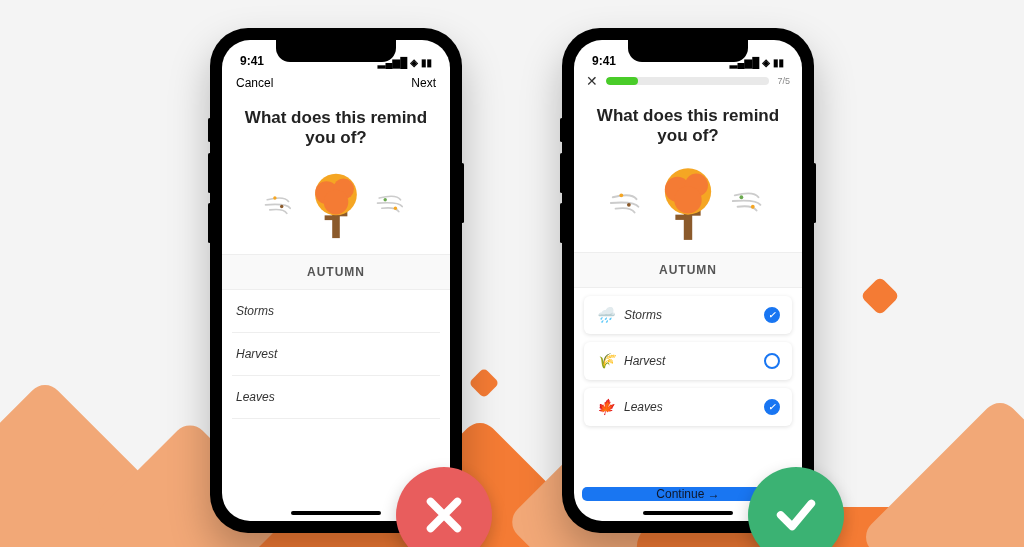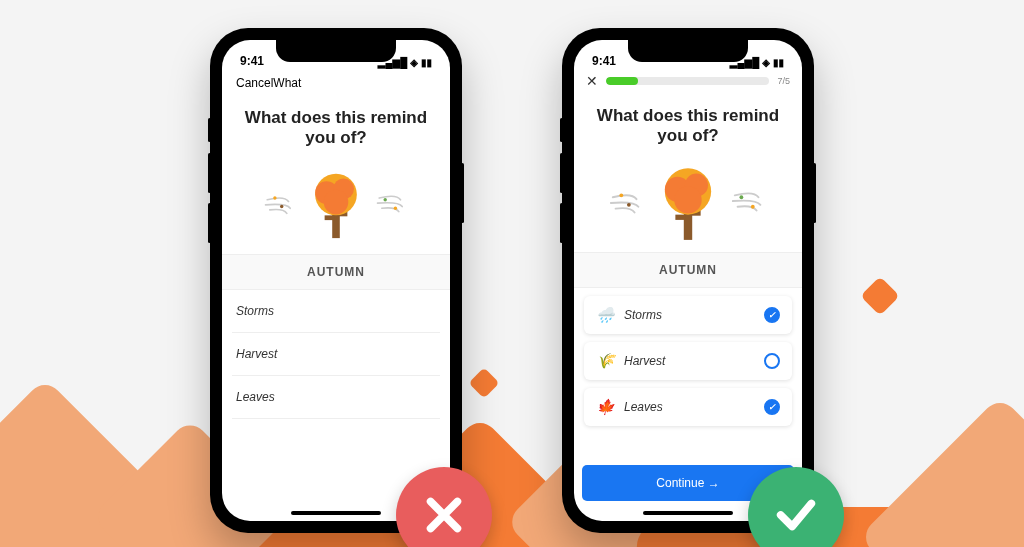--- a/index.html
+++ b/index.html
@@ -83,20 +83,21 @@
     justify-content: space-between;
     padding: 0 18px 2px;
     font-size: 12px;
     font-weight: 600;
   }
   .status-icons { display:flex; gap:3px; align-items:center; }
   .status-icons span { font-size:10px; }
 
   .navrow {
     display: flex;
+    justify-content: space-between;
     padding: 6px 14px 4px;
     font-size: 12px;
   }
   .progress-row {
     display: flex;
     align-items: center;
     gap: 8px;
     padding: 4px 12px;
   }
   .progress-row .x { font-size: 14px; color:#333; line-height:1; }
@@ -166,23 +167,22 @@
     border: 2px solid #1976f2;
     border-radius: 50%;
     display:flex; align-items:center; justify-content:center;
   }
   .radio.checked { background: #1976f2; }
   .radio.checked::after { content:"✓"; color:#fff; font-size:9px; font-weight:bold; }
 
   .continue-btn {
     margin: auto 8px 10px;
     background: #1976f2;
-    color: #ffffff;
+    color: #0f172a;
     text-align: center;
-    padding: 11px;
     border-radius: 5px;
     font-size: 12px;
     font-weight: 500;
   }
   .home-ind {
     width: 90px; height: 4px;
     background: #000;
     border-radius: 2px;
     margin: 0 auto 6px;
   }
@@ -241,21 +241,21 @@
         <div class="status-bar">
           <span>9:41</span>
           <div class="status-icons">
             <span>▂▄▆█</span>
             <span>◈</span>
             <span>▮▮</span>
           </div>
         </div>
         <div class="navrow">
           <span>Cancel</span>
-          <span>What</span>
+          <span>Next</span>
         </div>
         <div class="question">What does this remind you of?</div>
         <div class="illustration">
           <svg width="34" height="28" viewBox="0 0 40 30">
             <path d="M5 10 Q 25 5 30 12" stroke="#ccc" stroke-width="2" fill="none" stroke-linecap="round"></path>
             <path d="M3 16 Q 28 14 32 20" stroke="#ccc" stroke-width="2" fill="none" stroke-linecap="round"></path>
             <path d="M8 22 Q 24 20 28 26" stroke="#ccc" stroke-width="2" fill="none" stroke-linecap="round"></path>
             <circle cx="14" cy="8" r="2" fill="#f5a623"></circle>
             <circle cx="22" cy="18" r="2" fill="#8b5a2b"></circle>
           </svg>

